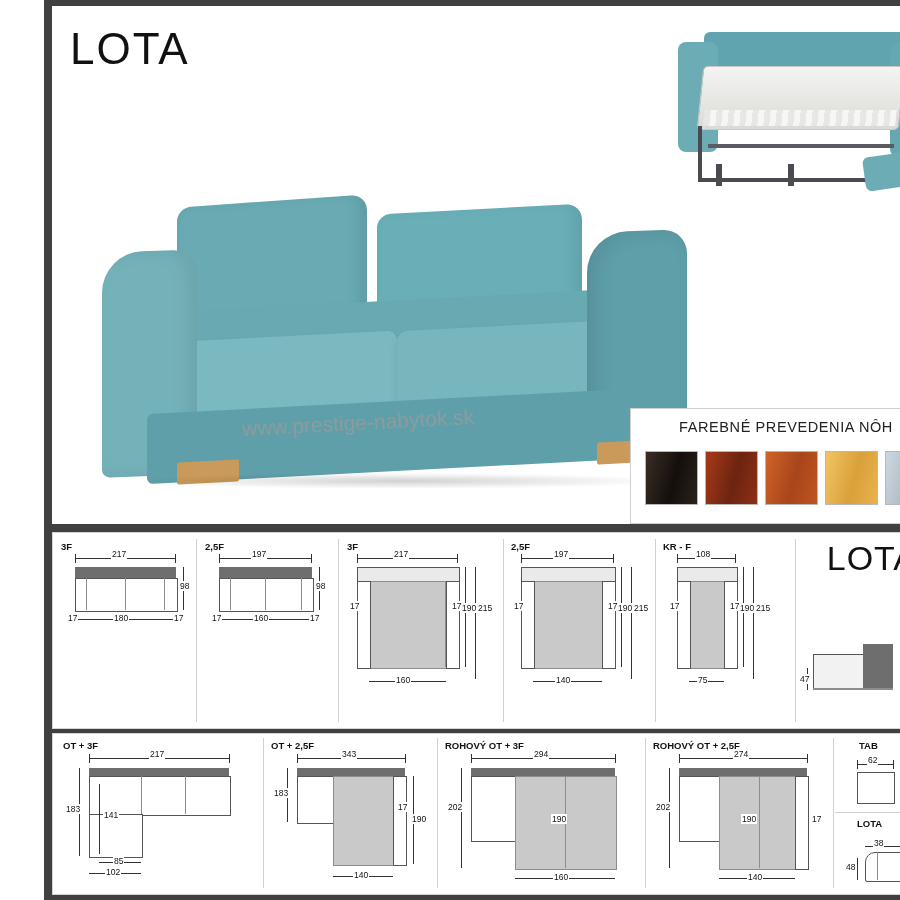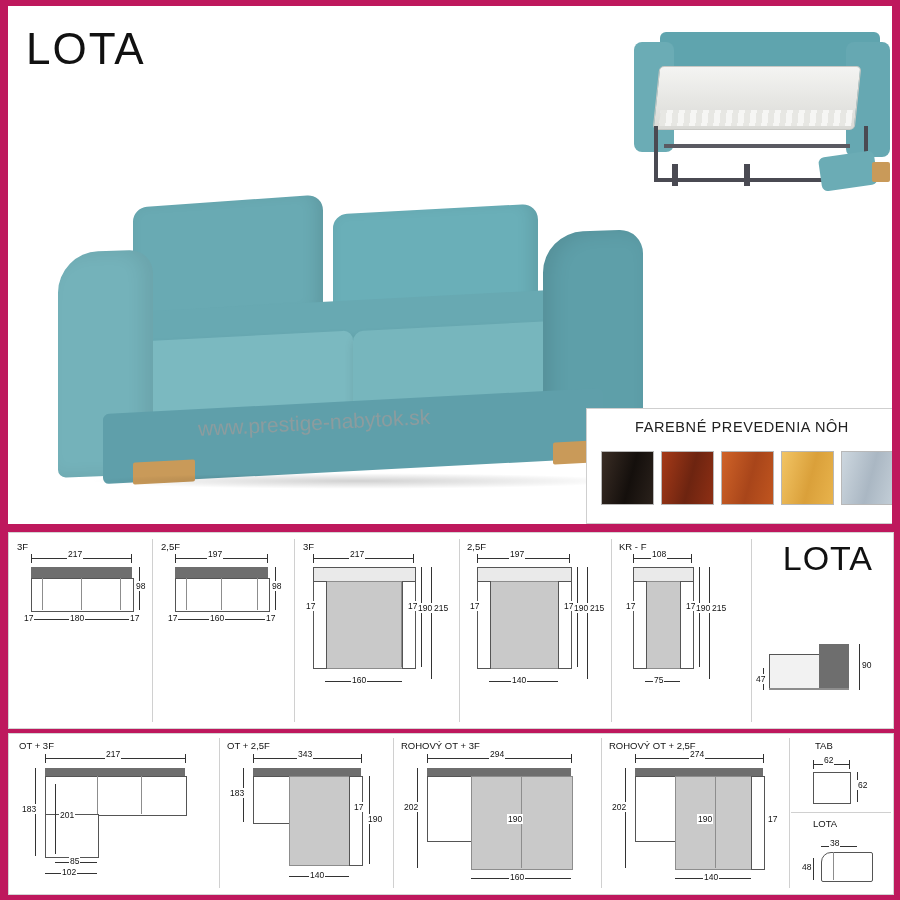--- a/index.html
+++ b/index.html
@@ -5,21 +5,22 @@
   html,body{margin:0;padding:0;}
   body{
     width:900px;height:900px;
     background:#ffffff;
     font-family:"Liberation Sans", sans-serif;
     overflow:hidden;
     position:relative;
   }
   .page{
     position:absolute;inset:0;
-    background:#be185d;
+    background:#404040;
+    margin-left:44px;
   }
   
   .photo-panel{
     position:absolute;left:8px;top:6px;width:884px;height:518px;
     background:#ffffff;
     overflow:hidden;
   }
   .brand-title{
     position:absolute;left:18px;top:18px;
     font-size:44px;letter-spacing:2px;color:#111;
@@ -161,21 +162,21 @@
   .tech-panel2{
     position:absolute;left:8px;top:733px;width:884px;height:160px;
     background:#ffffff;border:1px solid #d4d4d4;
   }
   .lota-big{
     position:absolute;right:20px;top:6px;
     font-size:34px;letter-spacing:1px;color:#111;
   }
   .cell{position:absolute;}
   .cell .lbl{
-    position:absolute;top:0;left:0;font-size:9.5px;color:#111;
+    position:absolute;top:0;left:0;font-size:9.5px;color:#111;font-weight:bold;
   }
   .note{
     position:absolute;left:12px;top:118px;width:170px;
     font-size:8.2px;line-height:11.5px;color:#111;
   }
   
   .dimline{position:absolute;background:#333;}
   .dnum{position:absolute;font-size:8.5px;color:#111;background:#fff;padding:0 1px;}
   .sofa-top{position:absolute;border:1px solid #555;background:#ffffff;}
   .sofa-dark{position:absolute;background:#6e6e6e;}
@@ -390,21 +391,21 @@
 
       <div class="sofa-dark" style="left:26px;top:28px;width:140px;height:8px;"></div>
       <div class="sofa-top" style="left:26px;top:36px;width:140px;height:38px;"></div>
       <div class="sofa-line" style="left:78px;top:36px;width:1px;height:38px;"></div>
       <div class="sofa-line" style="left:122px;top:36px;width:1px;height:38px;"></div>
       <div class="sofa-top" style="left:26px;top:74px;width:52px;height:42px;"></div>
 
       <div class="dimline" style="left:16px;top:28px;width:1px;height:88px;"></div>
       <div class="dnum" style="left:2px;top:64px;">183</div>
       <div class="dimline" style="left:36px;top:44px;width:1px;height:70px;"></div>
-      <div class="dnum" style="left:40px;top:70px;">201</div>
+      <div class="dnum" style="left:40px;top:70px;">141</div>
 
       <div class="dimline" style="left:36px;top:122px;width:42px;height:1px;"></div>
       <div class="dnum" style="left:50px;top:116px;">85</div>
       <div class="dimline" style="left:26px;top:133px;width:52px;height:1px;"></div>
       <div class="dnum" style="left:42px;top:127px;">102</div>
     </div>
 
     <div class="cell" style="left:218px;top:6px;width:164px;height:150px;">
       <div class="lbl">OT + 2,5F</div>
       <div class="dimline" style="left:26px;top:18px;width:108px;height:1px;"></div>

